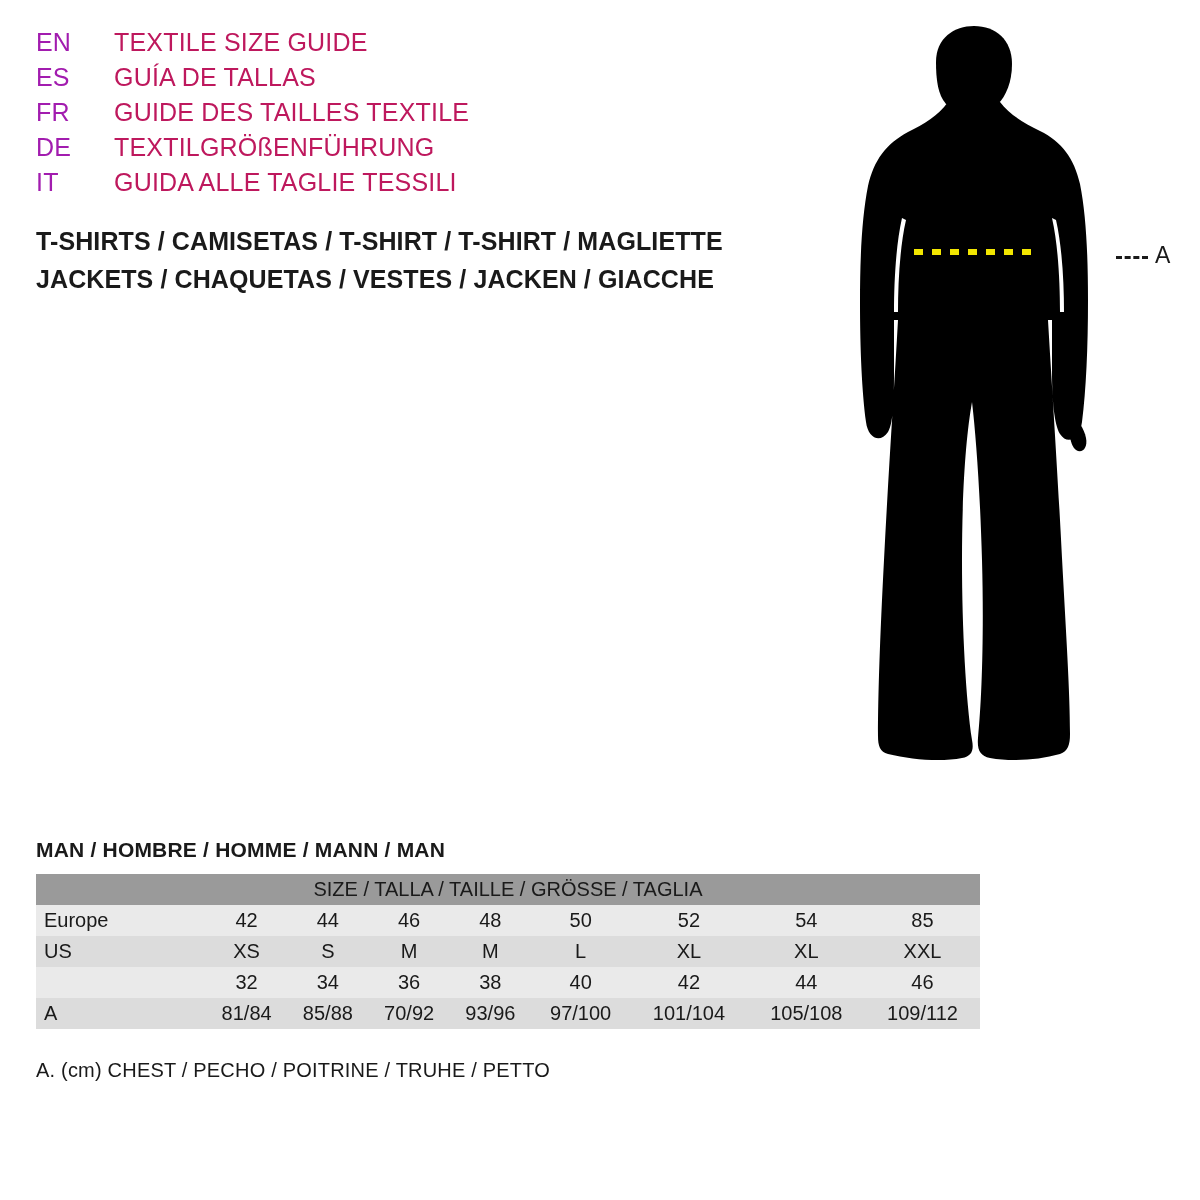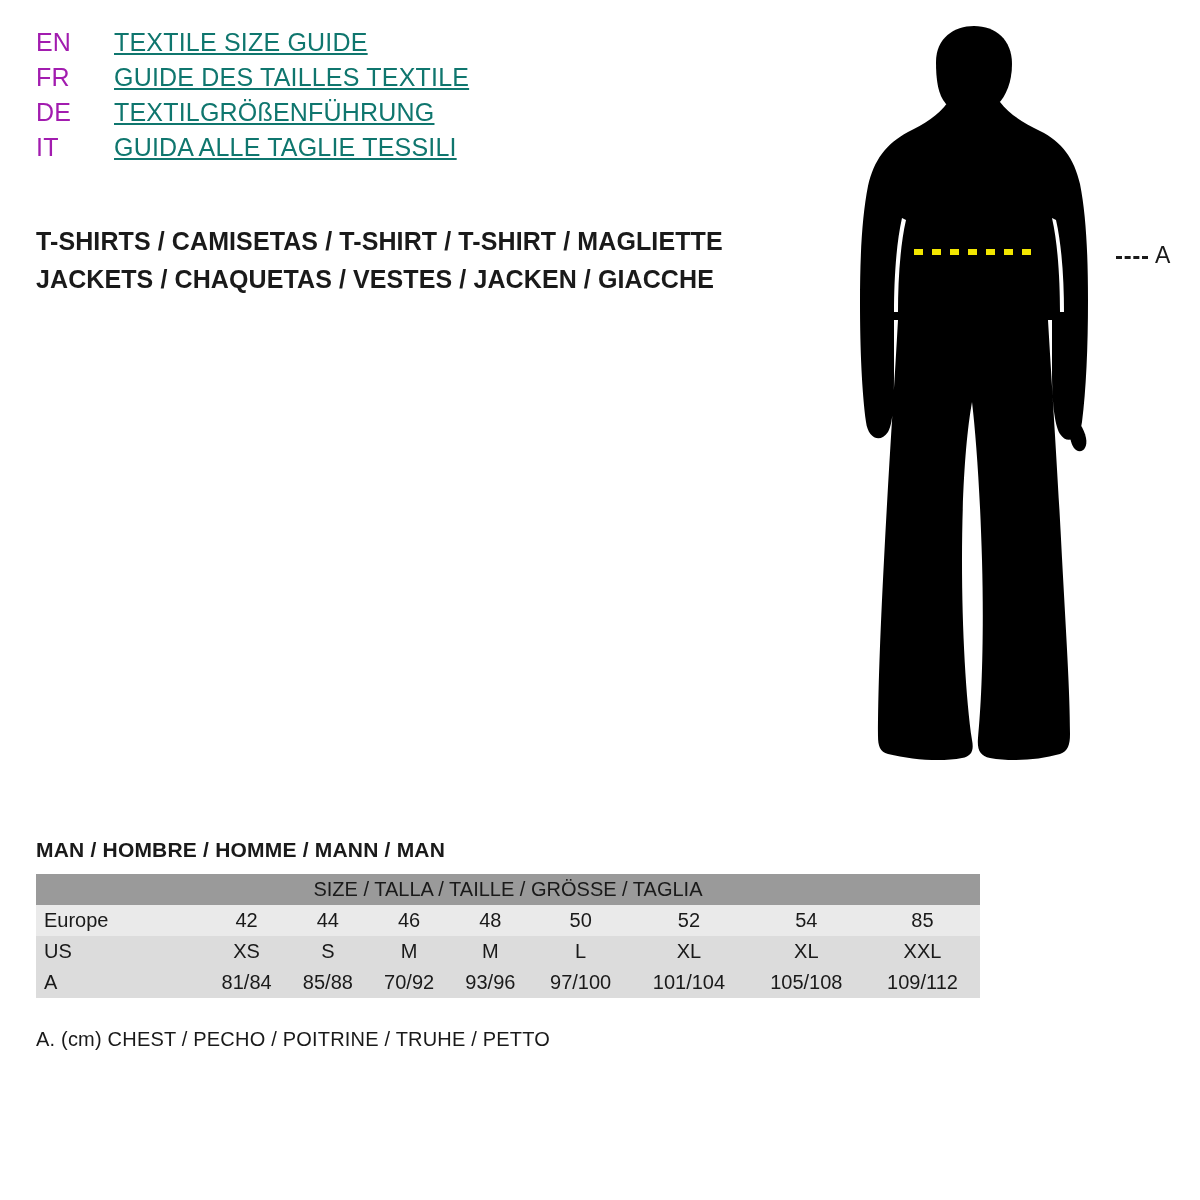--- a/index.html
+++ b/index.html
@@ -29,22 +29,21 @@
     height: 35px;
     font-size: 25px;
     letter-spacing: 0.2px;
   }
   .lang-code {
     width: 78px;
     flex: 0 0 78px;
     color: #a21caf;
   }
   .lang-text {
-    color: #0f766e;
-    text-decoration: underline;
+    color: #be185d;
   }
 
   
   .category-block {
     position: absolute;
     left: 36px;
     top: 222px;
     width: 760px;
   }
   .category-line {
@@ -133,20 +132,24 @@
     letter-spacing: 0.2px;
   }
 </style>
 </head>
 <body>
 
 <div class="lang-block">
   <div class="lang-row">
     <span class="lang-code">EN</span>
     <span class="lang-text">TEXTILE SIZE GUIDE</span>
+  </div>
+  <div class="lang-row">
+    <span class="lang-code">ES</span>
+    <span class="lang-text">GUÍA DE TALLAS</span>
   </div>
   <div class="lang-row">
     <span class="lang-code">FR</span>
     <span class="lang-text">GUIDE DES TAILLES TEXTILE</span>
   </div>
   <div class="lang-row">
     <span class="lang-code">DE</span>
     <span class="lang-text">TEXTILGRÖßENFÜHRUNG</span>
   </div>
   <div class="lang-row">
@@ -234,20 +237,31 @@
         <td class="label-cell">US</td>
         <td>XS</td>
         <td>S</td>
         <td>M</td>
         <td>M</td>
         <td>L</td>
         <td>XL</td>
         <td>XL</td>
         <td>XXL</td>
       </tr>
+      <tr class="row-light">
+        <td class="label-cell"></td>
+        <td>32</td>
+        <td>34</td>
+        <td>36</td>
+        <td>38</td>
+        <td>40</td>
+        <td>42</td>
+        <td>44</td>
+        <td>46</td>
+      </tr>
       <tr class="row-dark">
         <td class="label-cell">A</td>
         <td>81/84</td>
         <td>85/88</td>
         <td>70/92</td>
         <td>93/96</td>
         <td>97/100</td>
         <td>101/104</td>
         <td>105/108</td>
         <td>109/112</td>

